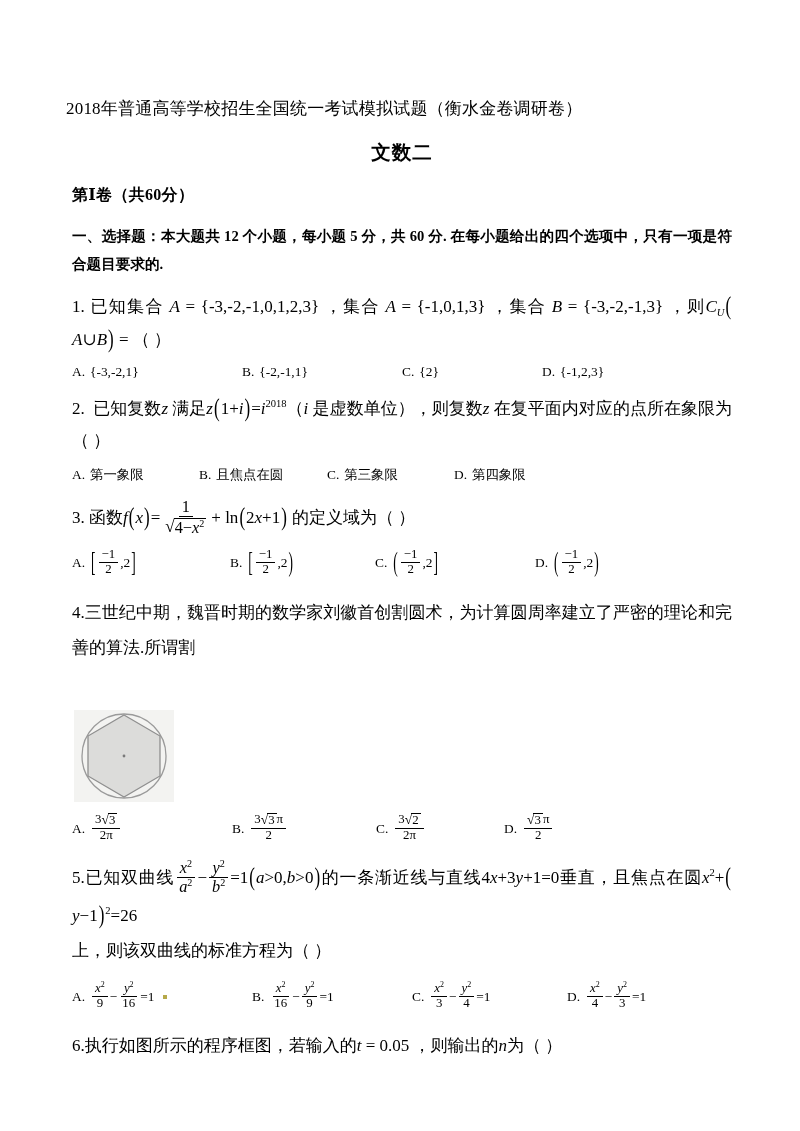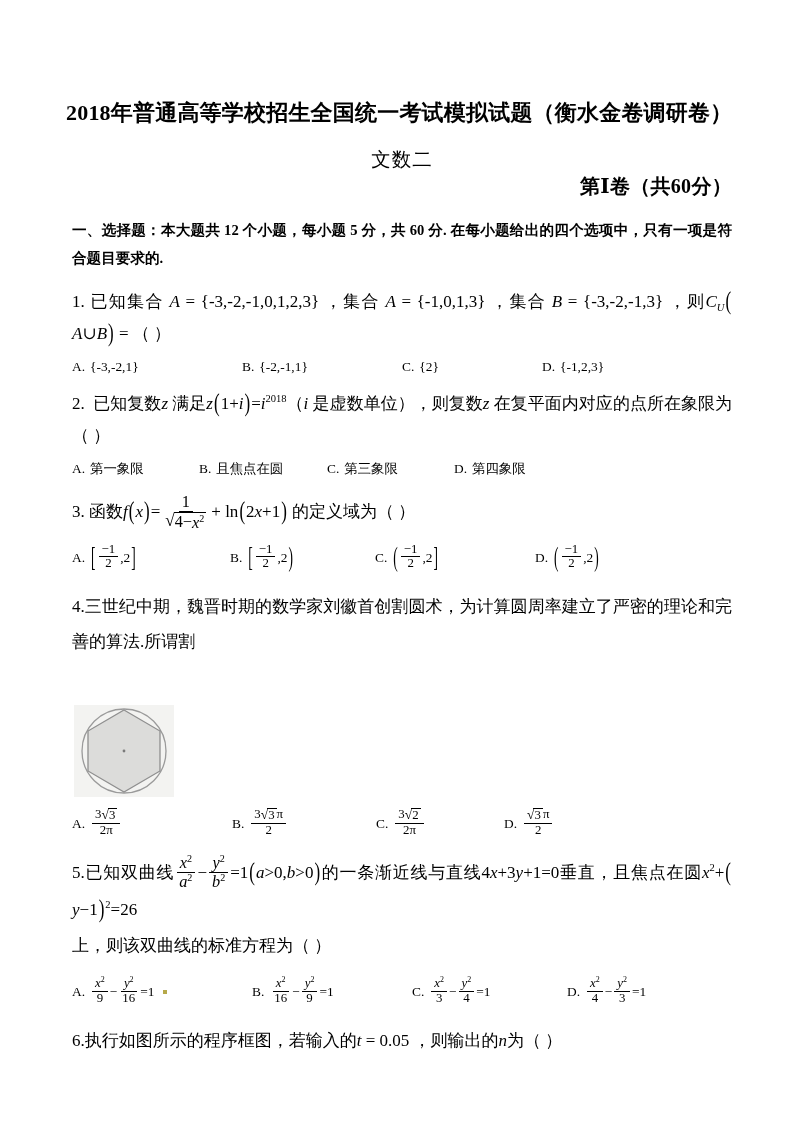--- a/index.html
+++ b/index.html
@@ -24,39 +24,40 @@
   }
   .content {
     position: absolute;
     left: 72px;
     top: 96px;
     width: 660px;
   }
 
   
   .doc-title {
-    font-size: 22px;
-    font-weight: bold;
+    font-size: 17px;
+    font-weight: normal;
     text-align: left;
     letter-spacing: 0.2px;
     line-height: 1.5;
     white-space: nowrap;
     margin-left: -6px;
   }
   .doc-subtitle {
     font-size: 19.5px;
-    font-weight: normal;
+    font-weight: bold;
     text-align: center;
     margin-top: 17px;
     letter-spacing: 1px;
   }
   .section-title {
-    font-size: 20px;
+    font-size: 16px;
     font-weight: bold;
-    text-align: right;
+    text-align: left;
+    margin-top: 19px;
     letter-spacing: 0.3px;
   }
 
   
   .instruction {
     font-size: 14.6px;
     font-weight: bold;
     line-height: 1.95;
     margin-top: 16px;
     text-align: justify;

